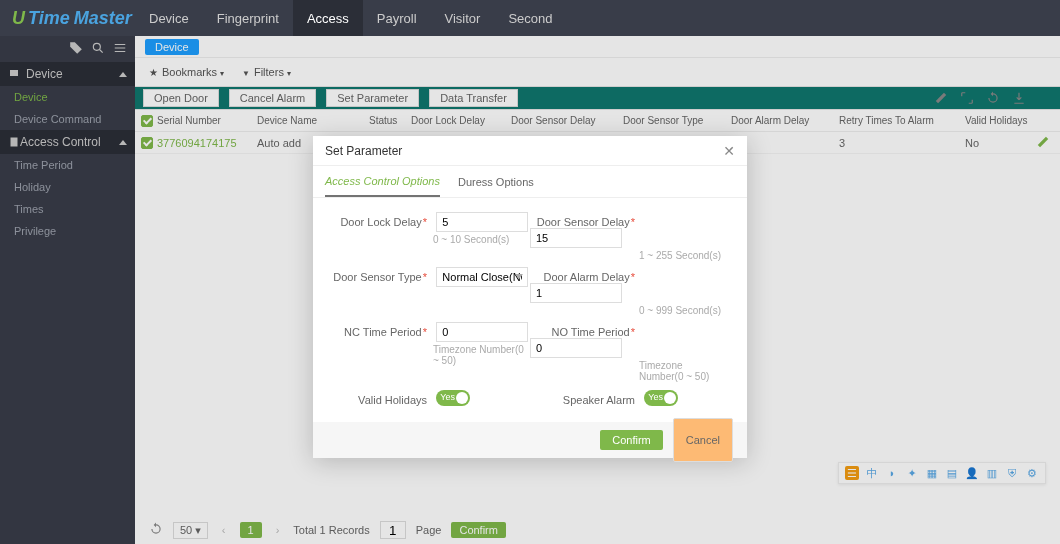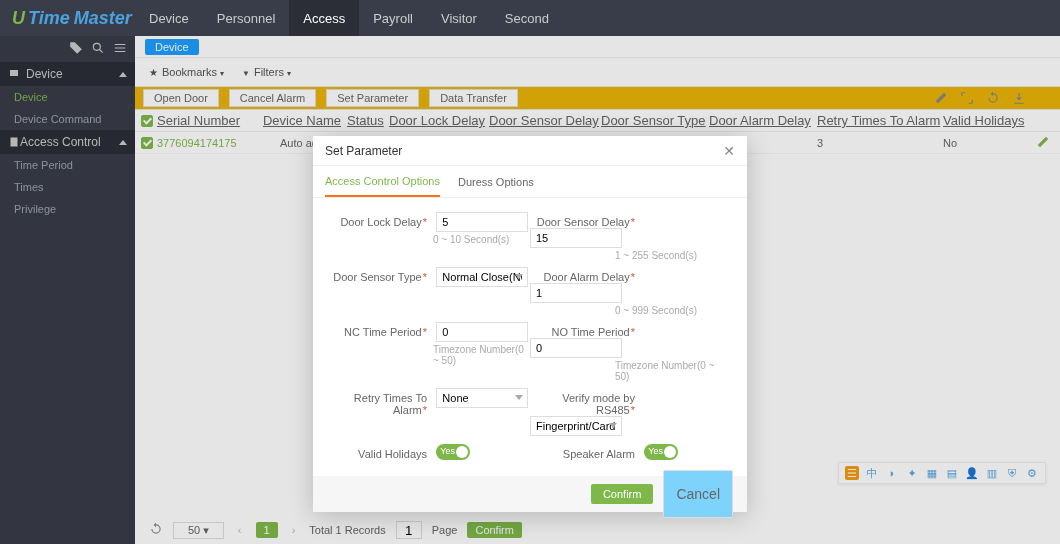--- a/index.html
+++ b/index.html
@@ -32,89 +32,89 @@
 .side-item.active { color:#7fb84a; }
 
 .content { flex:1; background:#fff; position:relative; }
 .breadcrumb { height:22px; display:flex; align-items:center; padding-left:10px; border-bottom:1px solid #eee;}
 .breadcrumb .chip{ background:#1E9FFF; color:#fff; font-size:11px; padding:2px 10px; border-radius:2px;}
 .toolbar { height:28px; display:flex; align-items:center; padding-left:14px; gap:18px; color:#555; font-size:11px;}
 .bm:before{content:"\2605"; margin-right:4px; font-size:10px;}
 .flt:before{content:"\25BC"; font-size:8px; margin-right:4px;}
 .caret-s{font-size:8px;margin-left:3px;}
 
-.actionbar { height:24px; background:#eab308; border-top:1px solid #e5e5e5; border-bottom:1px solid #e5e5e5; display:flex; align-items:center; padding:0 8px;}
+.actionbar { height:24px; background:#0f766e; border-top:1px solid #e5e5e5; border-bottom:1px solid #e5e5e5; display:flex; align-items:center; padding:0 8px;}
 .abtn { margin-right:10px; padding:2px 10px; border:1px solid #ddd; background:#fff; font-size:11px; color:#666; cursor:pointer;}
 .action-icons{margin-left:auto; display:flex; gap:12px; color:#888;}
 .ai{width:14px;height:14px;display:inline-block;}
 .ai svg{width:14px;height:14px;fill:#888;}
 
-.theadrow { height:22px; border-bottom:1px solid #eee; display:flex; align-items:center; font-size:13px; color:#666; padding-left:6px;text-decoration:underline;}
+.theadrow { height:22px; border-bottom:1px solid #eee; display:flex; align-items:center; font-size:10px; color:#666; padding-left:6px;}
 .chk{width:12px;height:12px;border:1px solid #7fb84a;border-radius:2px;display:inline-block;margin-right:4px;background:#7fb84a;position:relative;}
 .chk:after{content:"";position:absolute;left:3px;top:0px;width:3px;height:6px;border:solid #fff;border-width:0 2px 2px 0;transform:rotate(45deg);}
-.col-sn{width:100px;} .col-dn{width:90px;text-align:center;} .col-st{width:42px;} .col-dl{width:100px;} .col-sd{width:112px;} .col-stp{width:108px;} .col-dad{width:108px;} .col-rta{width:126px;} .col-vh{flex:1;}
+.col-sn{width:100px;} .col-dn{width:112px;} .col-st{width:42px;} .col-dl{width:100px;} .col-sd{width:112px;} .col-stp{width:108px;} .col-dad{width:108px;} .col-rta{width:126px;} .col-vh{flex:1;}
 
 .datarow { height:22px; border-bottom:1px solid #f4f4f4; display:flex; align-items:center; font-size:11px; color:#666; padding-left:6px;}
 .datarow .sn{color:#7fb84a;}
 .status-dot{width:10px;height:10px;border-radius:50%;background:#7fb84a;display:inline-block;}
 .row-edit{margin-left:auto;margin-right:10px;}
 .row-edit svg{width:14px;height:14px;fill:#7fb84a;}
 
 .overlay{position:absolute;top:0;left:-135px;right:0;width:1060px;height:508px;background:rgba(0,0,0,0.1);display:flex;align-items:flex-start;justify-content:center;}
 .modal{width:434px;background:#fff;box-shadow:0 4px 24px rgba(0,0,0,.2);margin-top:100px;}
 .mhead{height:30px;border-bottom:1px solid #eee;display:flex;align-items:center;padding:0 12px;font-size:12px;color:#333;}
 .mclose{margin-left:auto;cursor:pointer;color:#888;font-size:14px;}
 .mtabs{height:32px;display:flex;align-items:center;padding:0 12px;border-bottom:1px solid #eee;gap:18px;font-size:11px;}
 .mtab{color:#666;cursor:pointer;padding:8px 0;}
-.mtab.active{color:#7fb84a;border-bottom:2px solid #f97316;margin-bottom:-1px;}
+.mtab.active{color:#7fb84a;border-bottom:2px solid #737373;margin-bottom:-1px;font-style:italic;}
 .mbody{padding:14px 18px 10px 18px;}
 .frow{display:flex;margin-bottom:6px;}
 .fcol{flex:1;}
 .flabel{display:inline-block;text-align:right;font-size:11px;color:#666;margin-right:6px;vertical-align:top;padding-top:4px;}
 .flabel.w1{width:96px;}
 .flabel.w2{width:105px;}
 .req:after{content:"*";color:#e74c3c;margin-left:1px;}
 .finput{width:92px;height:20px;border:1px solid #ddd;font-size:11px;padding:0 5px;vertical-align:top;}
 .finput.sel{width:92px;background:#fff;}
 .fhint{font-size:10px;color:#aaa;margin-left:102px;margin-top:2px;}
-.fhint.r{margin-left:85px;}
+.fhint.r{margin-left:109px;}
 .selwrap{display:inline-block;position:relative;}
 .selwrap .caret{position:absolute;right:5px;top:7px;width:0;height:0;border-left:4px solid transparent;border-right:4px solid transparent;border-top:5px solid #aaa;}
 
 .toggle{display:inline-block;width:34px;height:16px;background:#7fb84a;border-radius:8px;position:relative;vertical-align:middle;}
 .toggle .y{color:#fff;font-size:9px;position:absolute;left:4px;top:2px;}
 .toggle .k{width:12px;height:12px;background:#fff;border-radius:50%;position:absolute;right:2px;top:2px;}
 
 .mfoot{height:36px;background:#f6f6f6;display:flex;align-items:center;justify-content:flex-end;padding:0 14px;gap:10px;}
 .btn-confirm{background:#7fb84a;color:#fff;border:none;padding:4px 12px;font-size:11px;cursor:pointer;border-radius:2px;}
-.btn-cancel{background:#7dd3fc;color:#666;border:1px solid #ddd;padding:15px 12px;font-size:14px;cursor:pointer;border-radius:2px;}
+.btn-cancel{background:#fdba74;color:#666;border:1px solid #ddd;padding:15px 12px;font-size:11px;cursor:pointer;border-radius:2px;}
 
 .pager{position:absolute;left:0;right:0;top:480px;height:28px;display:flex;align-items:center;padding-left:14px;font-size:11px;color:#666;gap:10px;}
 .pager .rld svg{width:14px;height:14px;fill:#888;}
-.psel{border:1px solid #ddd;padding:1px 14px;}
+.psel{border:1px solid #ddd;padding:1px 6px;}
 .pbtn{color:#bbb;padding:0 4px;}
 .pagecur{background:#7fb84a;color:#fff;padding:2px 8px;border-radius:2px;}
 .pinput{width:26px;height:18px;border:1px solid #ddd;text-align:center;}
 .pconfirm{background:#7fb84a;color:#fff;padding:2px 8px;border-radius:2px;}
 
 .minitb{position:absolute;right:14px;top:426px;display:flex;gap:6px;align-items:center;background:#fff;border:1px solid #eee;padding:3px 6px;box-shadow:0 1px 3px rgba(0,0,0,.08);}
 .minitb .mi{width:14px;height:14px;font-size:11px;color:#5aa9e6;display:flex;align-items:center;justify-content:center;}
 .minitb .mi.first{background:#f39c12;color:#fff;border-radius:2px;}
 </style>
 </head>
 <body>
 
 <div class="topbar">
   <div class="logo">
     <span class="u">U</span>
       <span class="time">Time</span>
       <span class="master">Master</span>
   </div>
   <div class="navitem">Device</div>
-  <div class="navitem">Personnel</div>
+  <div class="navitem">Fingerprint</div>
   <div class="navitem active">Access</div>
   <div class="navitem">Payroll</div>
   <div class="navitem">Visitor</div>
   <div class="navitem">Second</div>
 </div>
 
 <div class="main">
   <div class="sidebar">
     <div class="side-tools">
       <span><svg viewBox="0 0 24 24">
@@ -143,20 +143,21 @@
     <div class="side-accordion">
       <span style="display:flex;align-items:center;gap:0">
           <svg viewBox="0 0 24 24">
             <rect x="5" y="3" width="14" height="18"></rect>
           </svg>
           <span>Access Control</span>
         </span>
       <span class="arrow-up"></span>
     </div>
     <div class="side-item">Time Period</div>
+    <div class="side-item">Holiday</div>
     <div class="side-item">Times</div>
     <div class="side-item">Privilege</div>
   </div>
 
   <div class="content">
     <div class="breadcrumb">
         <span class="chip">Device</span>
       </div>
     <div class="toolbar">
       <span class="bm"><span>Bookmarks</span><span class="caret-s">▾</span></span>
@@ -279,30 +280,20 @@
               <span class="flabel w1 req">NC Time Period</span>
               <input class="finput" value="0" style="">
               <div class="fhint">Timezone Number(0 ~ 50)</div>
             </div>
             <div class="fcol">
               <span class="flabel w2 req">NO Time Period</span>
               <input class="finput" value="0" style="">
               <div class="fhint r">Timezone Number(0 ~ 50)</div>
             </div>
           </div>
-          <div class="frow">
-            <div class="fcol">
-              <span class="flabel w1 req">Retry Times To Alarm</span>
-              <span class="selwrap"><input class="finput sel" value="None" style=""><span class="caret"></span></span>
-            </div>
-            <div class="fcol">
-              <span class="flabel w2 req">Verify mode by RS485</span>
-              <span class="selwrap"><input class="finput sel" value="Fingerprint/Card" style=""><span class="caret"></span></span>
-            </div>
-          </div>
           <div class="frow" style="margin-top:8px">
             <div class="fcol">
               <span class="flabel w1">Valid Holidays</span>
               <span class="toggle"><span class="y">Yes</span><span class="k"></span></span>
             </div>
             <div class="fcol">
               <span class="flabel w2">Speaker Alarm</span>
               <span class="toggle"><span class="y">Yes</span><span class="k"></span></span>
             </div>
           </div>

